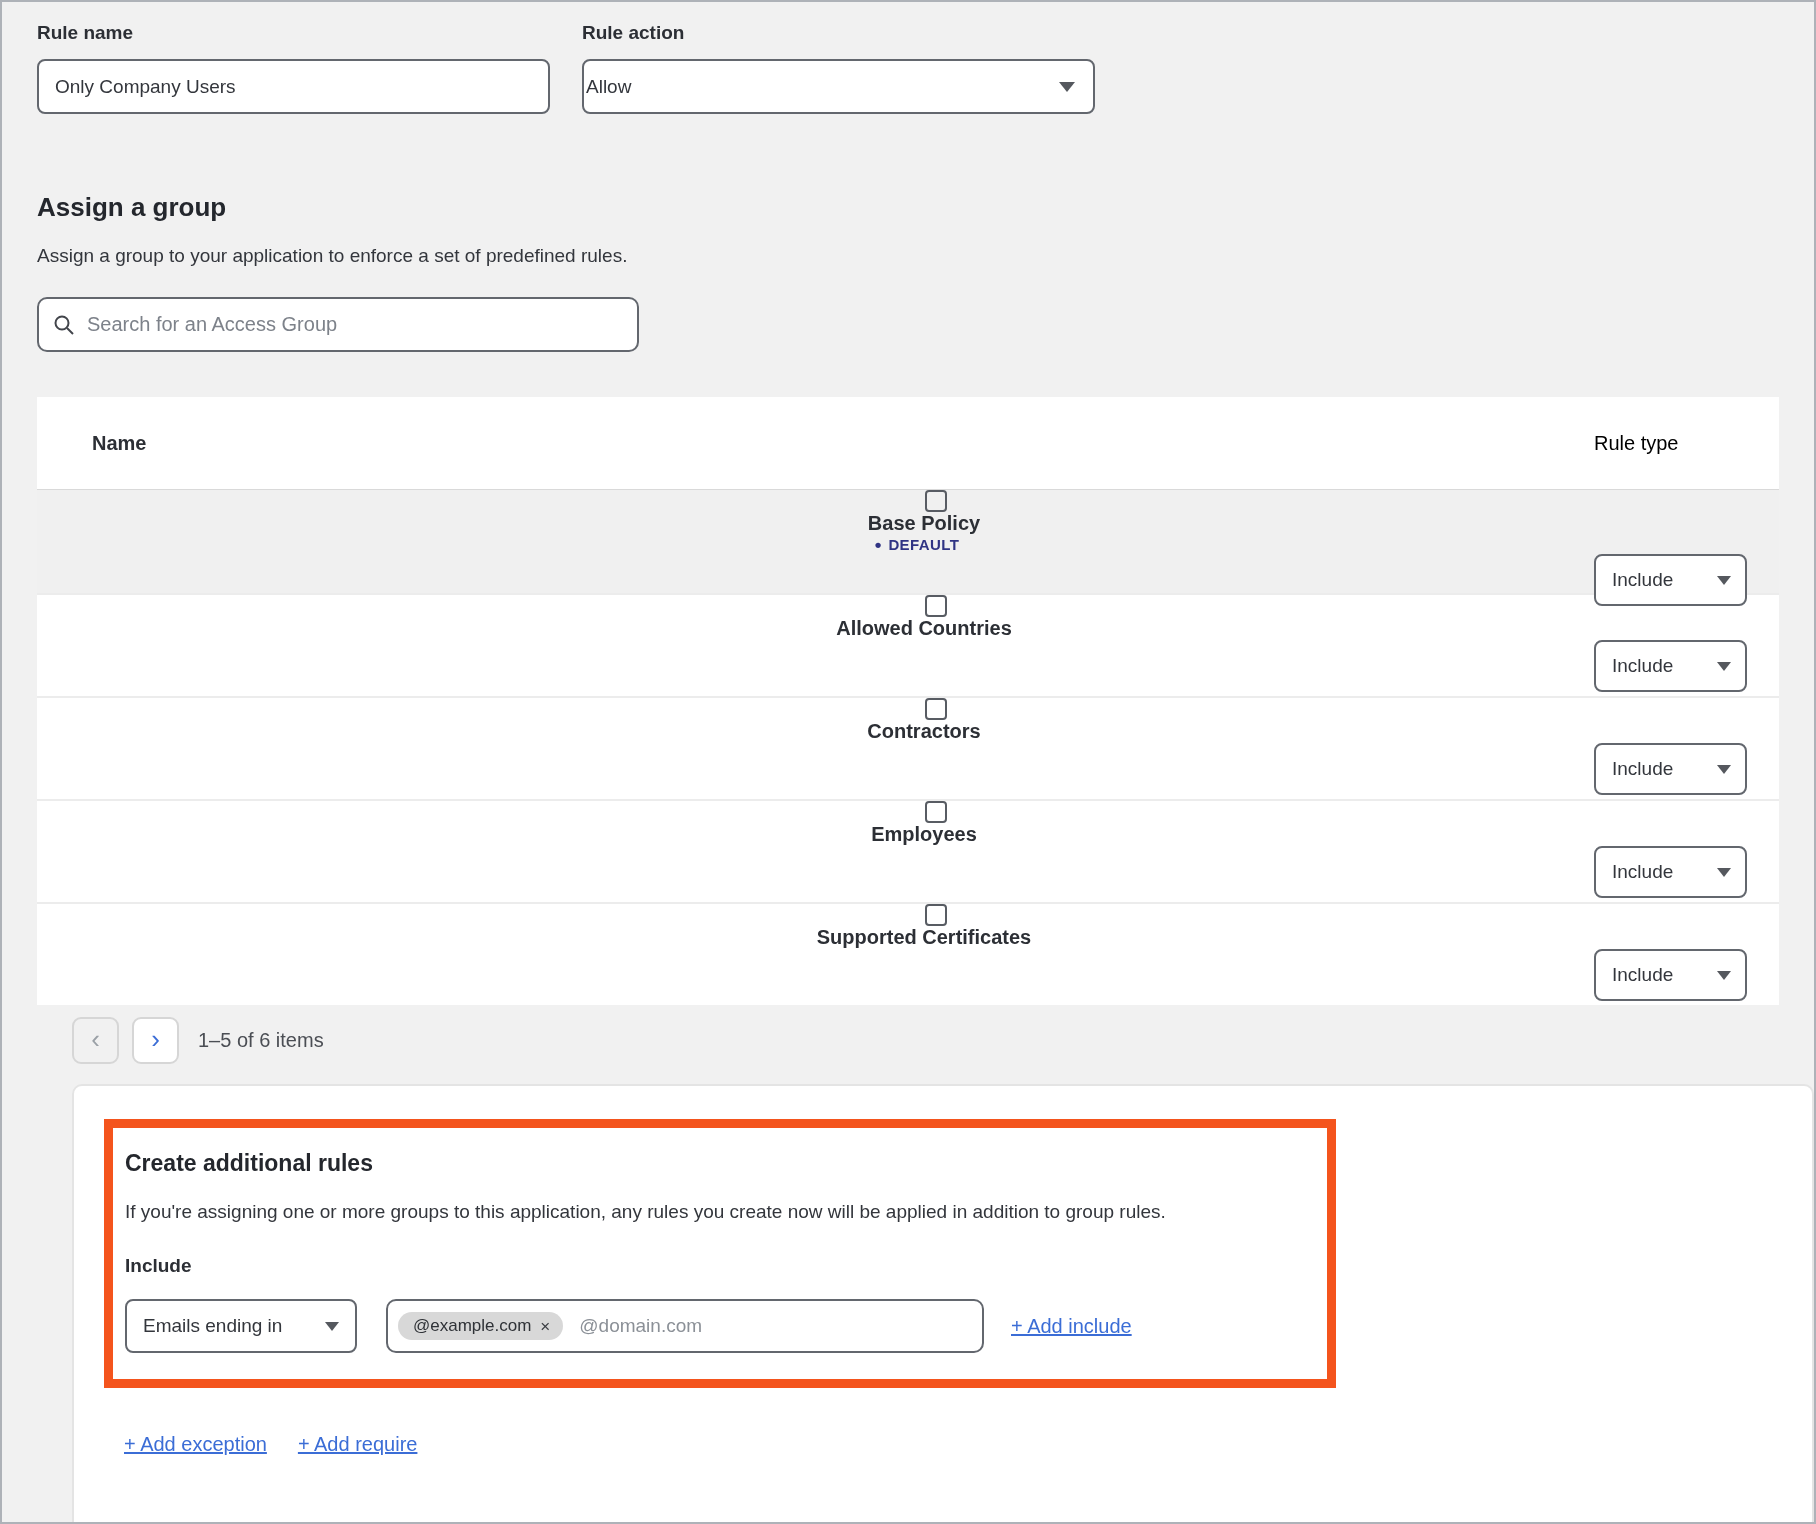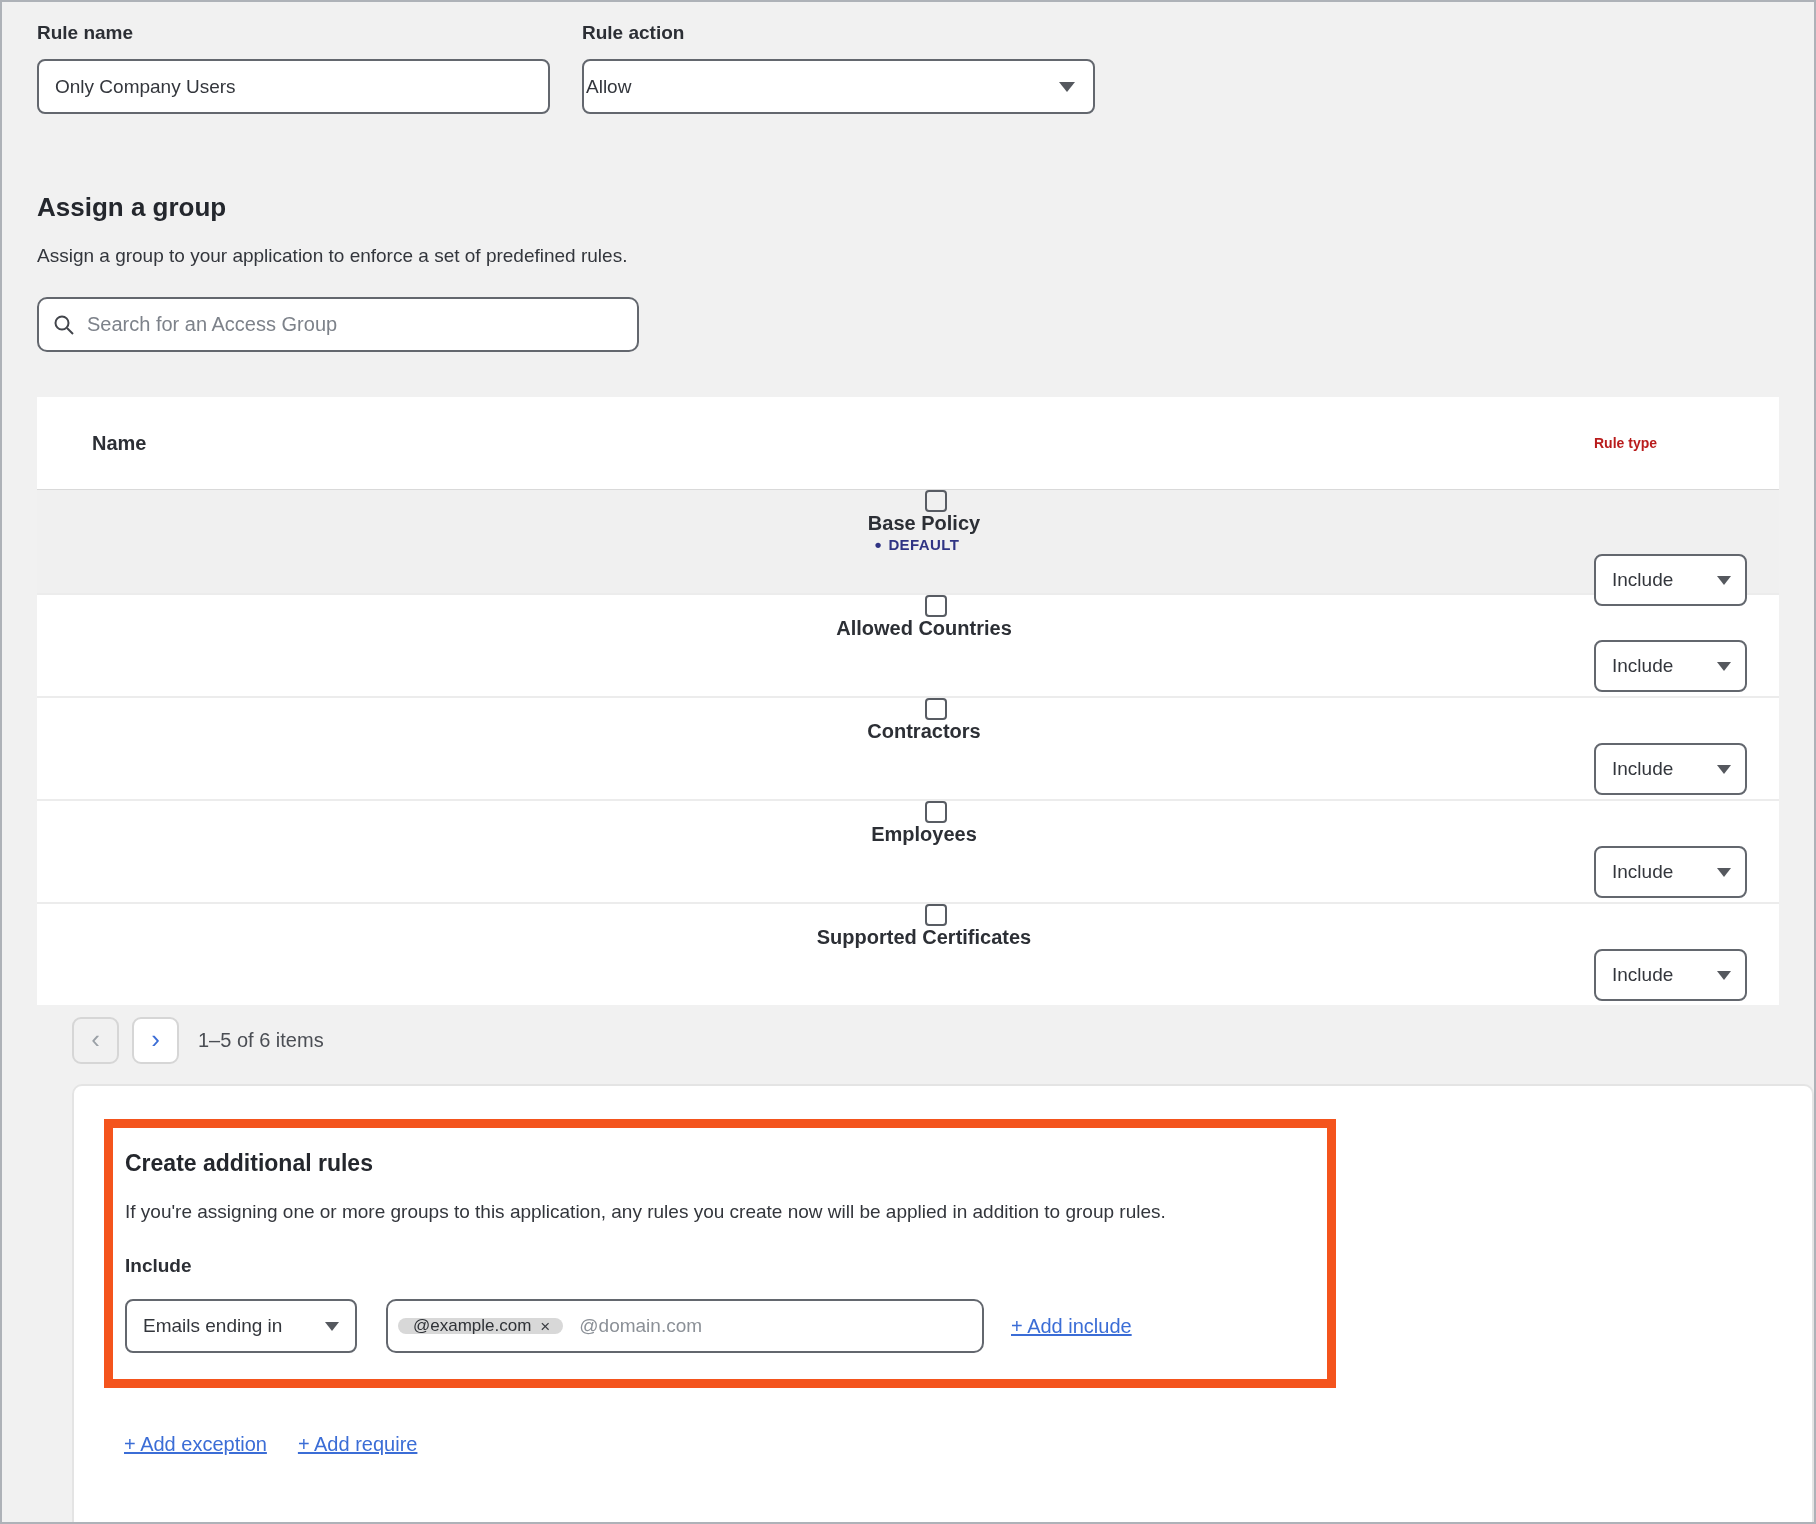--- a/index.html
+++ b/index.html
@@ -38,21 +38,21 @@
   .search-box input {
     border: none; outline: none; flex: 1; font-size: 20px; color: #33363c; background: transparent;
     font-family: "Liberation Sans", sans-serif;
   }
   .search-box input::placeholder { color: #7d828a; }
 
   
   .group-table { margin-top: 45px; width: calc(100% - 35px); }
   .t-header { height: 93px; background: #fff; display: flex; align-items: center; border-bottom: 1px solid #d9d9d9; }
   .t-header .col-name { flex: 1; padding-left: 55px; font-size: 20px; font-weight: bold; color: #2c2f35; }
-  .t-header .col-type { width: 185px; font-size: 14px; font-weight: bold; color: #b91c1c; }
+  .t-header .col-type { width: 185px; font-size: 20px; font-weight: normal; color: #000000; }
   .t-row { height: 103px; background: #fff; display: flex; align-items: center; border-top: 2px solid #ececec; flex-direction: column; }
   .t-row.default-row { background: #f0f0f0; border-top: none; }
   .checkbox { margin-left: 55px; width: 22px; height: 22px; border: 2px solid #585c63; border-radius: 4px; background: transparent; cursor: pointer; flex: none; }
   .row-name { margin-left: 32px; font-size: 20px; font-weight: bold; color: #2c2f35; }
   .badge { margin-left: 18px; display: flex; align-items: center; gap: 7px; color: #303484; font-weight: bold; }
   .badge .bullet { font-size: 19px; line-height: 1; }
   .badge .badge-text { font-size: 15px; letter-spacing: 0.4px; }
   .type-cell { margin-left: auto; width: 185px; }
   .type-dropdown {
     width: 153px; height: 52px; background: #fff; border: 2px solid #63676e; border-radius: 8px;
@@ -86,21 +86,21 @@
     width: 232px; height: 54px; background: #fff; border: 2px solid #63676e; border-radius: 8px;
     display: flex; align-items: center; justify-content: space-between; padding: 0 16px;
     font-size: 19px; color: #33363c; cursor: pointer; flex: none;
   }
   .email-input-wrap {
     margin-left: 29px; width: 598px; height: 54px; background: #fff;
     border: 2px solid #63676e; border-radius: 10px;
     display: flex; align-items: center; padding: 0 10px; flex: none;
   }
   .chip {
-    background: #d8d8d8; border-radius: 999px; height: 16px; padding: 0 13px 0 15px;
+    background: #d8d8d8; border-radius: 999px; height: 28px; padding: 0 13px 0 15px;
     display: flex; align-items: center; gap: 9px; font-size: 17px; color: #2f3237; flex: none;
   }
   .chip .chip-close { font-size: 17px; color: #3a3d42; cursor: pointer; line-height: 1; }
   .email-input-wrap input {
     margin-left: 16px; flex: 1; min-width: 0; border: none; outline: none;
     font-size: 19px; color: #33363c; font-family: "Liberation Sans", sans-serif;
   }
   .email-input-wrap input::placeholder { color: #8b9097; }
   .link { color: #3b6dd6; font-size: 20px; text-decoration: underline; cursor: pointer; }
   .add-include { margin-left: 27px; }

